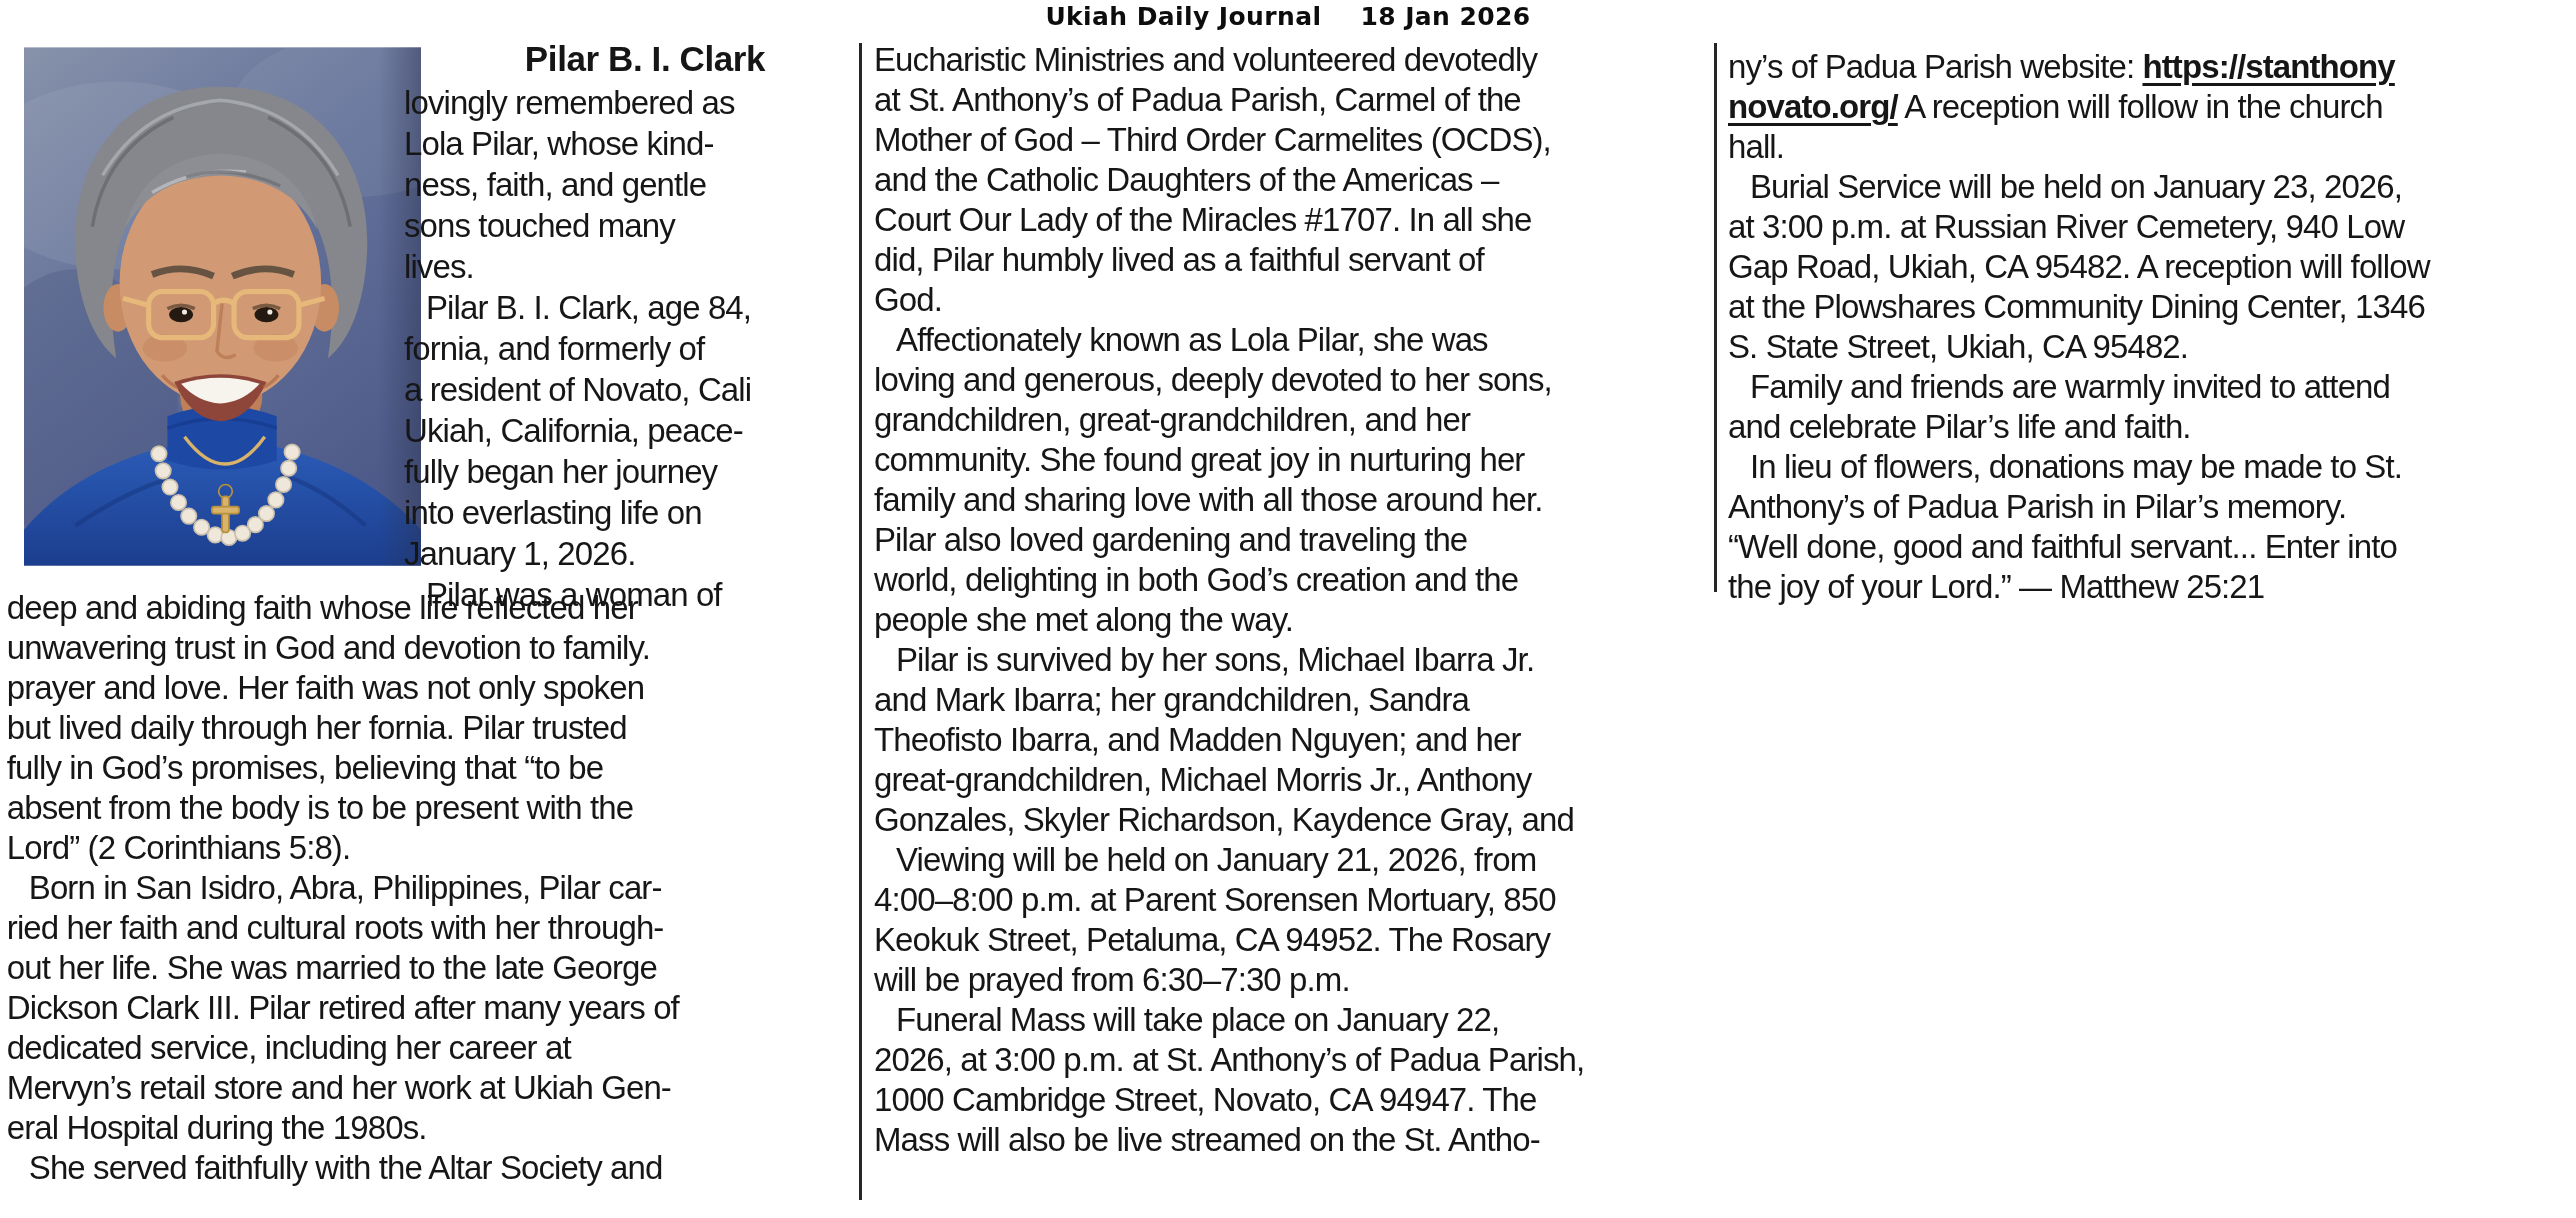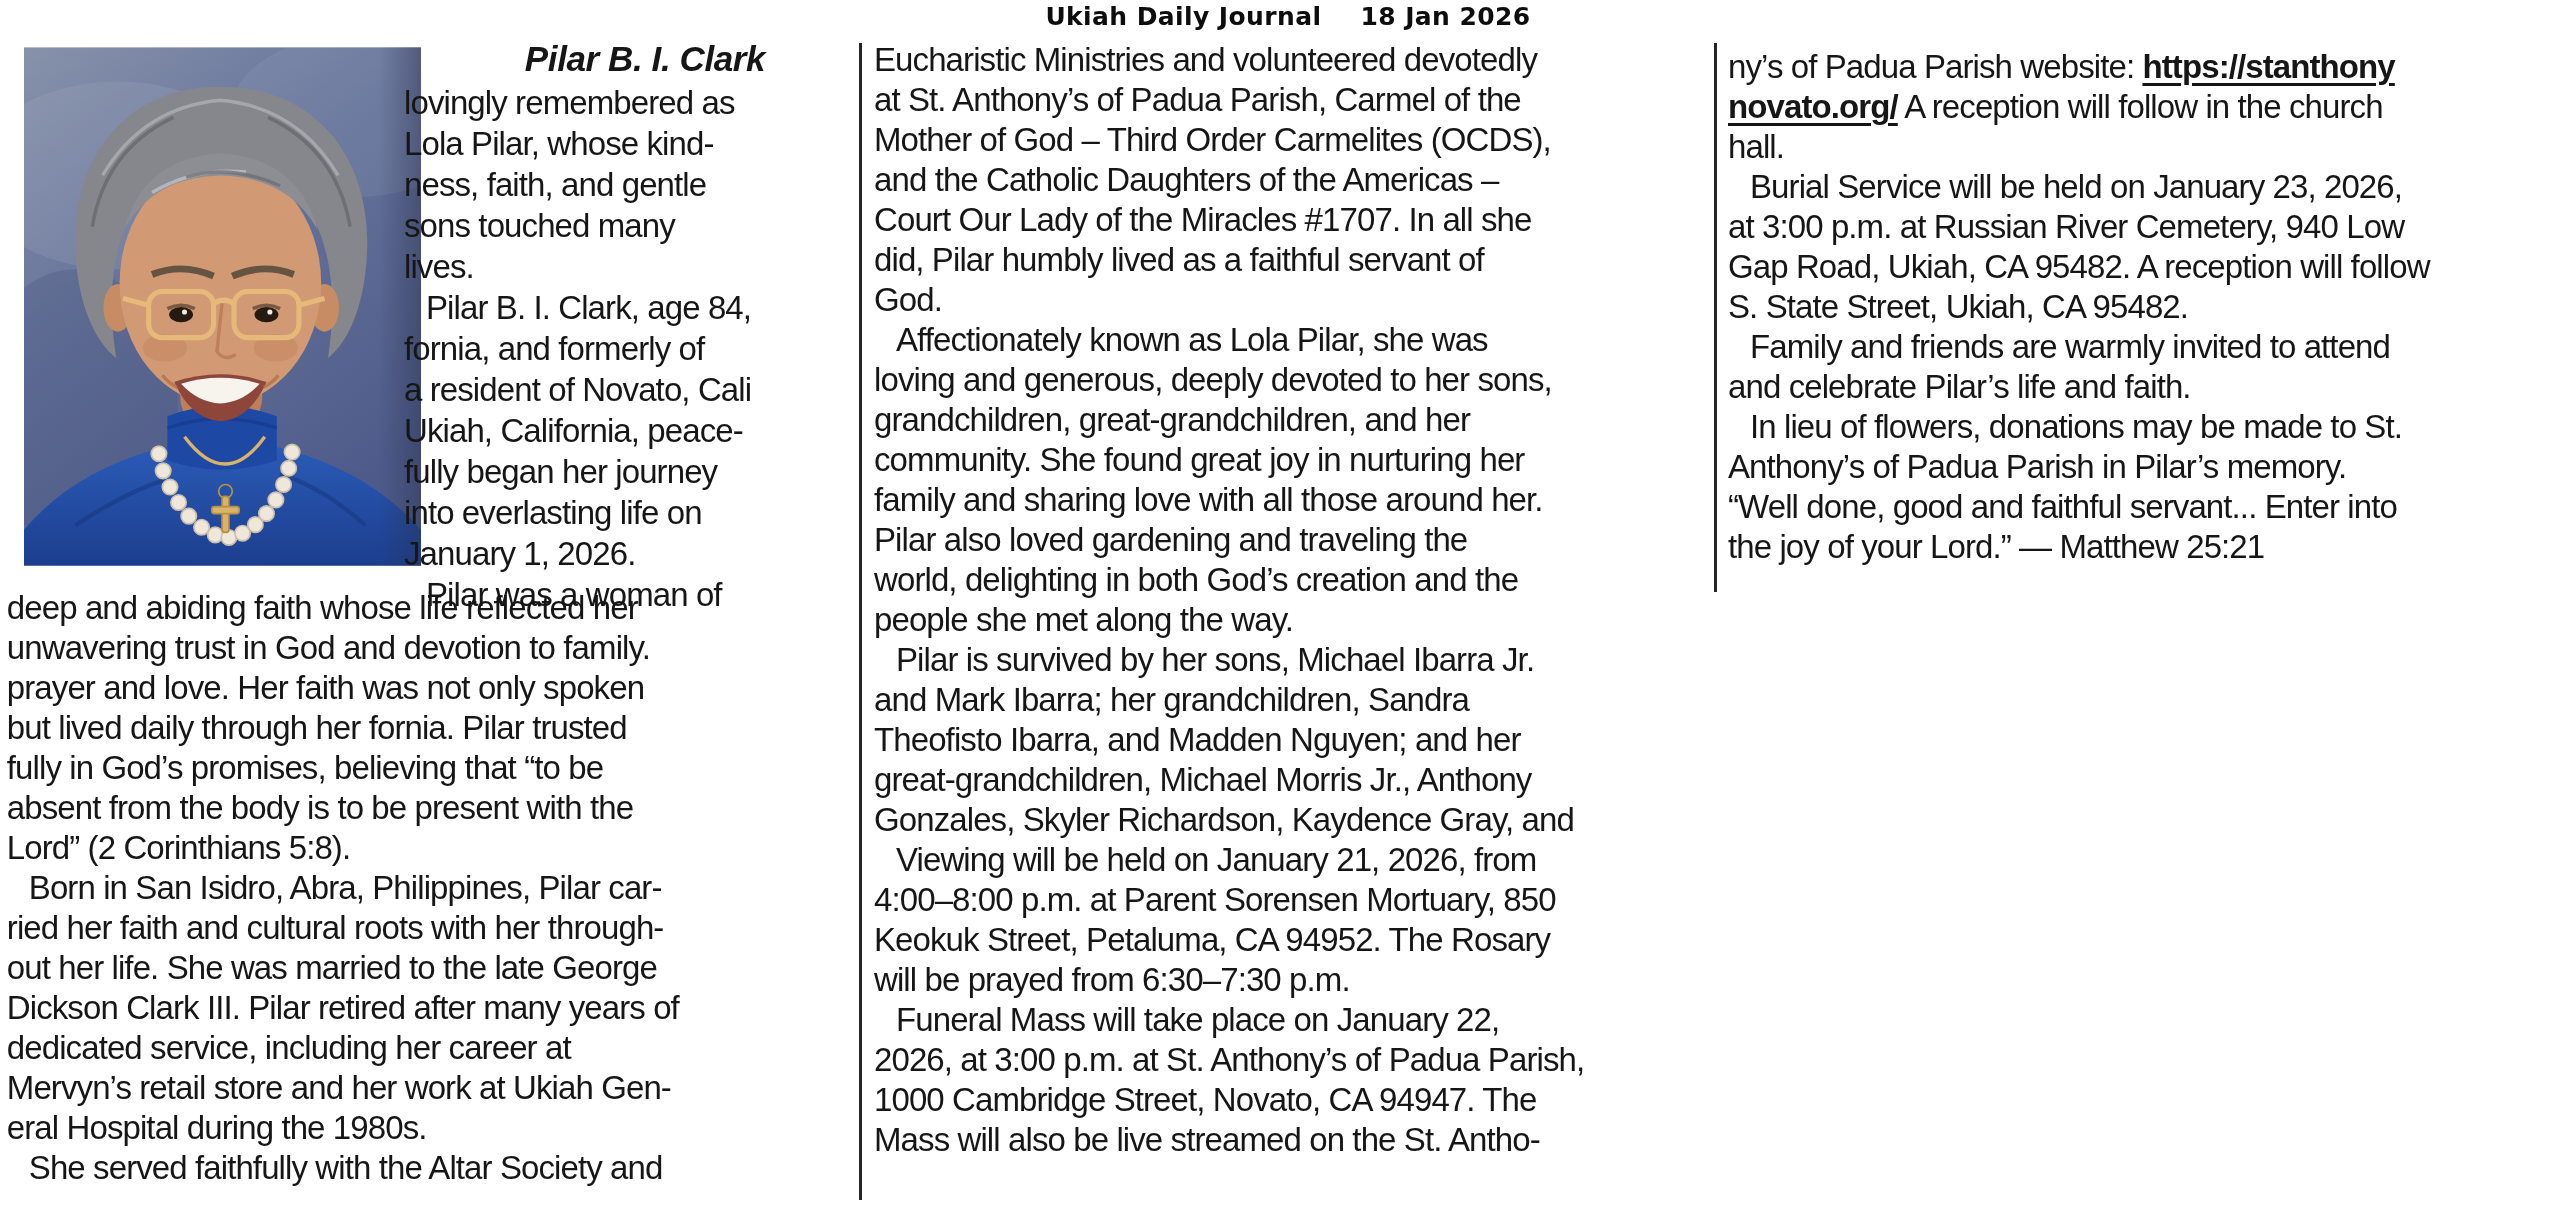--- a/index.html
+++ b/index.html
@@ -14,21 +14,21 @@
     letter-spacing:0.4px;color:#0d0d0d;
   }
   .masthead .pub{margin-right:39px;}
   .vrule{position:absolute;width:2.6px;background:#262626;}
   .textcol{position:absolute;font-size:33px;line-height:40px;letter-spacing:-0.9px;}
   .sidecol{position:absolute;font-size:33px;line-height:41px;letter-spacing:-0.9px;}
   .line{white-space:nowrap;}
   .line.indent{padding-left:22px;}
   .obit-title{
     position:absolute;left:429px;top:39px;width:432px;text-align:center;
-    font-size:35px;font-weight:bold;letter-spacing:-0.4px;white-space:nowrap;font-style:italic;
+    font-size:35px;font-weight:bold;letter-spacing:-0.4px;white-space:nowrap;
   }
   .b{font-weight:bold;}
   .u{text-decoration:underline;text-decoration-thickness:2.6px;text-underline-offset:5.1px;}
   .photo{position:absolute;left:24px;top:47px;width:397px;height:519px;}
 </style>
 </head>
 <body>
 
 <div class="abs masthead">
   <span class="pub">Ukiah Daily Journal</span><span>18 Jan 2026</span>
@@ -206,20 +206,21 @@
     <div class="line">Mass will also be live streamed on the St. Antho-</div>
   </div>
 
 <div class="textcol" style="left:1728px;top:47px;width:843px;">
     <div class="line"><span>ny’s of Padua Parish website: </span><span class="b u">https://stanthony</span></div>
     <div class="line"><span class="b u">novato.org/</span><span> A reception will follow in the church</span></div>
     <div class="line">hall.</div>
     <div class="line indent">Burial Service will be held on January 23, 2026,</div>
     <div class="line">at 3:00 p.m. at Russian River Cemetery, 940 Low</div>
     <div class="line">Gap Road, Ukiah, CA 95482. A reception will follow</div>
+    <div class="line">at the Plowshares Community Dining Center, 1346</div>
     <div class="line">S. State Street, Ukiah, CA 95482.</div>
     <div class="line indent">Family and friends are warmly invited to attend</div>
     <div class="line">and celebrate Pilar’s life and faith.</div>
     <div class="line indent">In lieu of flowers, donations may be made to St.</div>
     <div class="line">Anthony’s of Padua Parish in Pilar’s memory.</div>
     <div class="line">“Well done, good and faithful servant... Enter into</div>
     <div class="line">the joy of your Lord.” — Matthew 25:21</div>
   </div>
 
 

